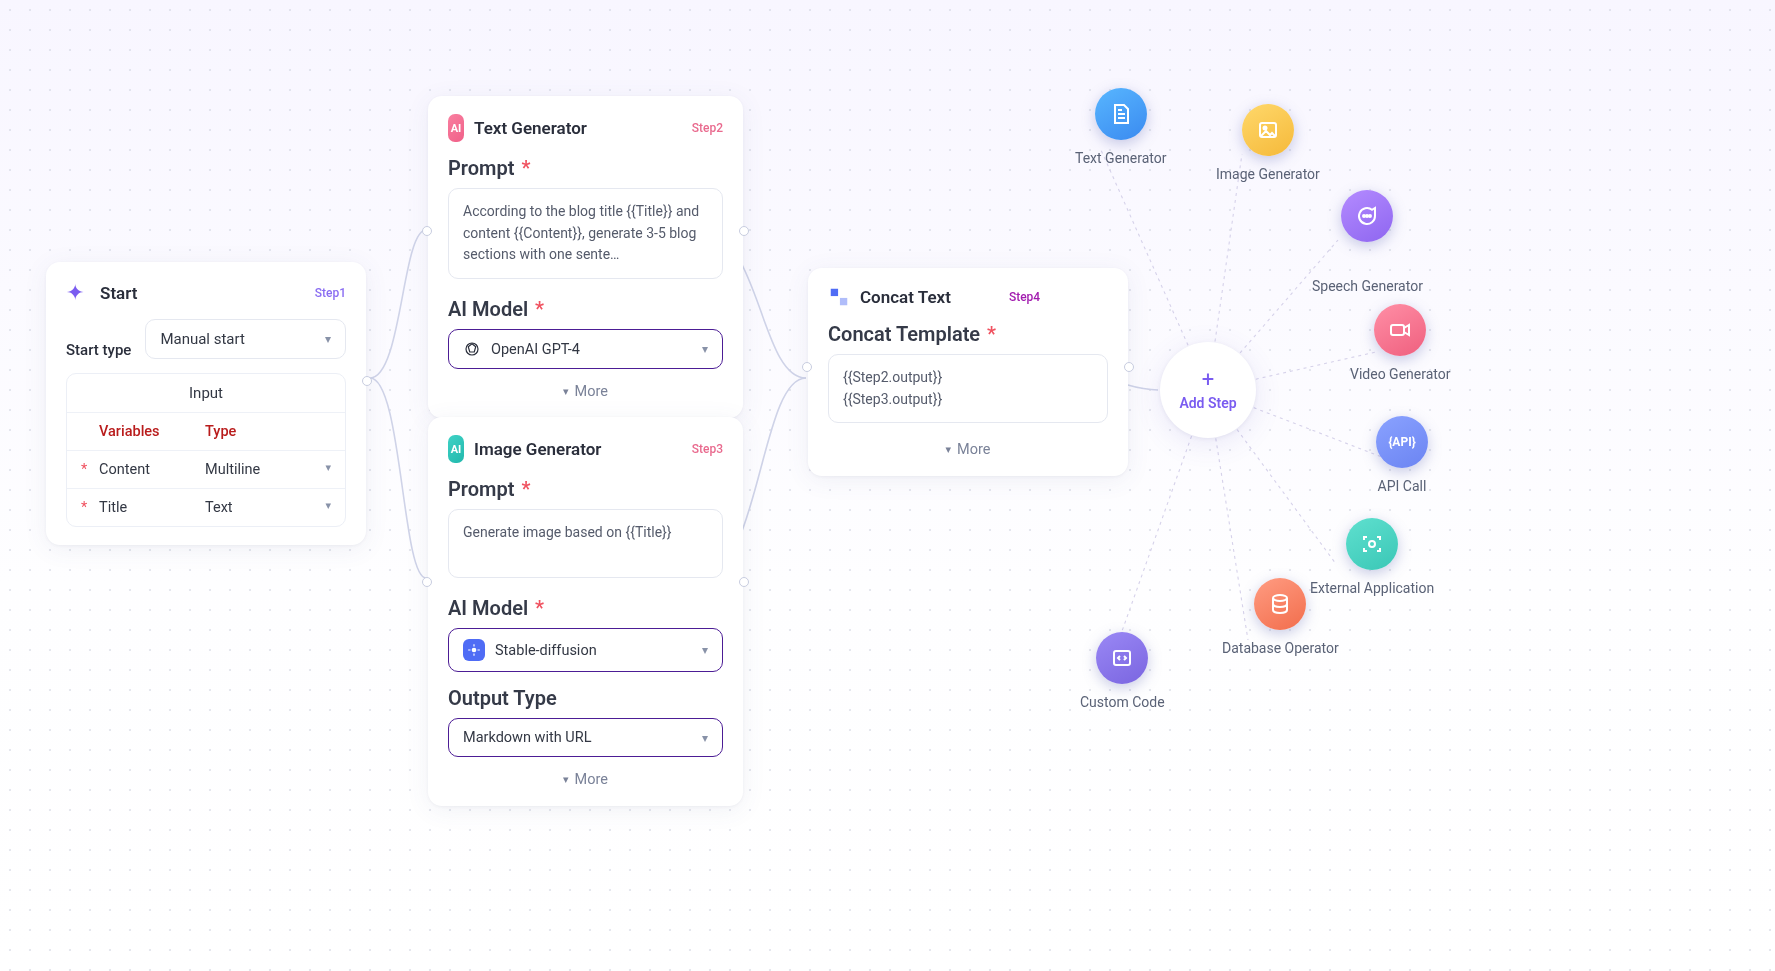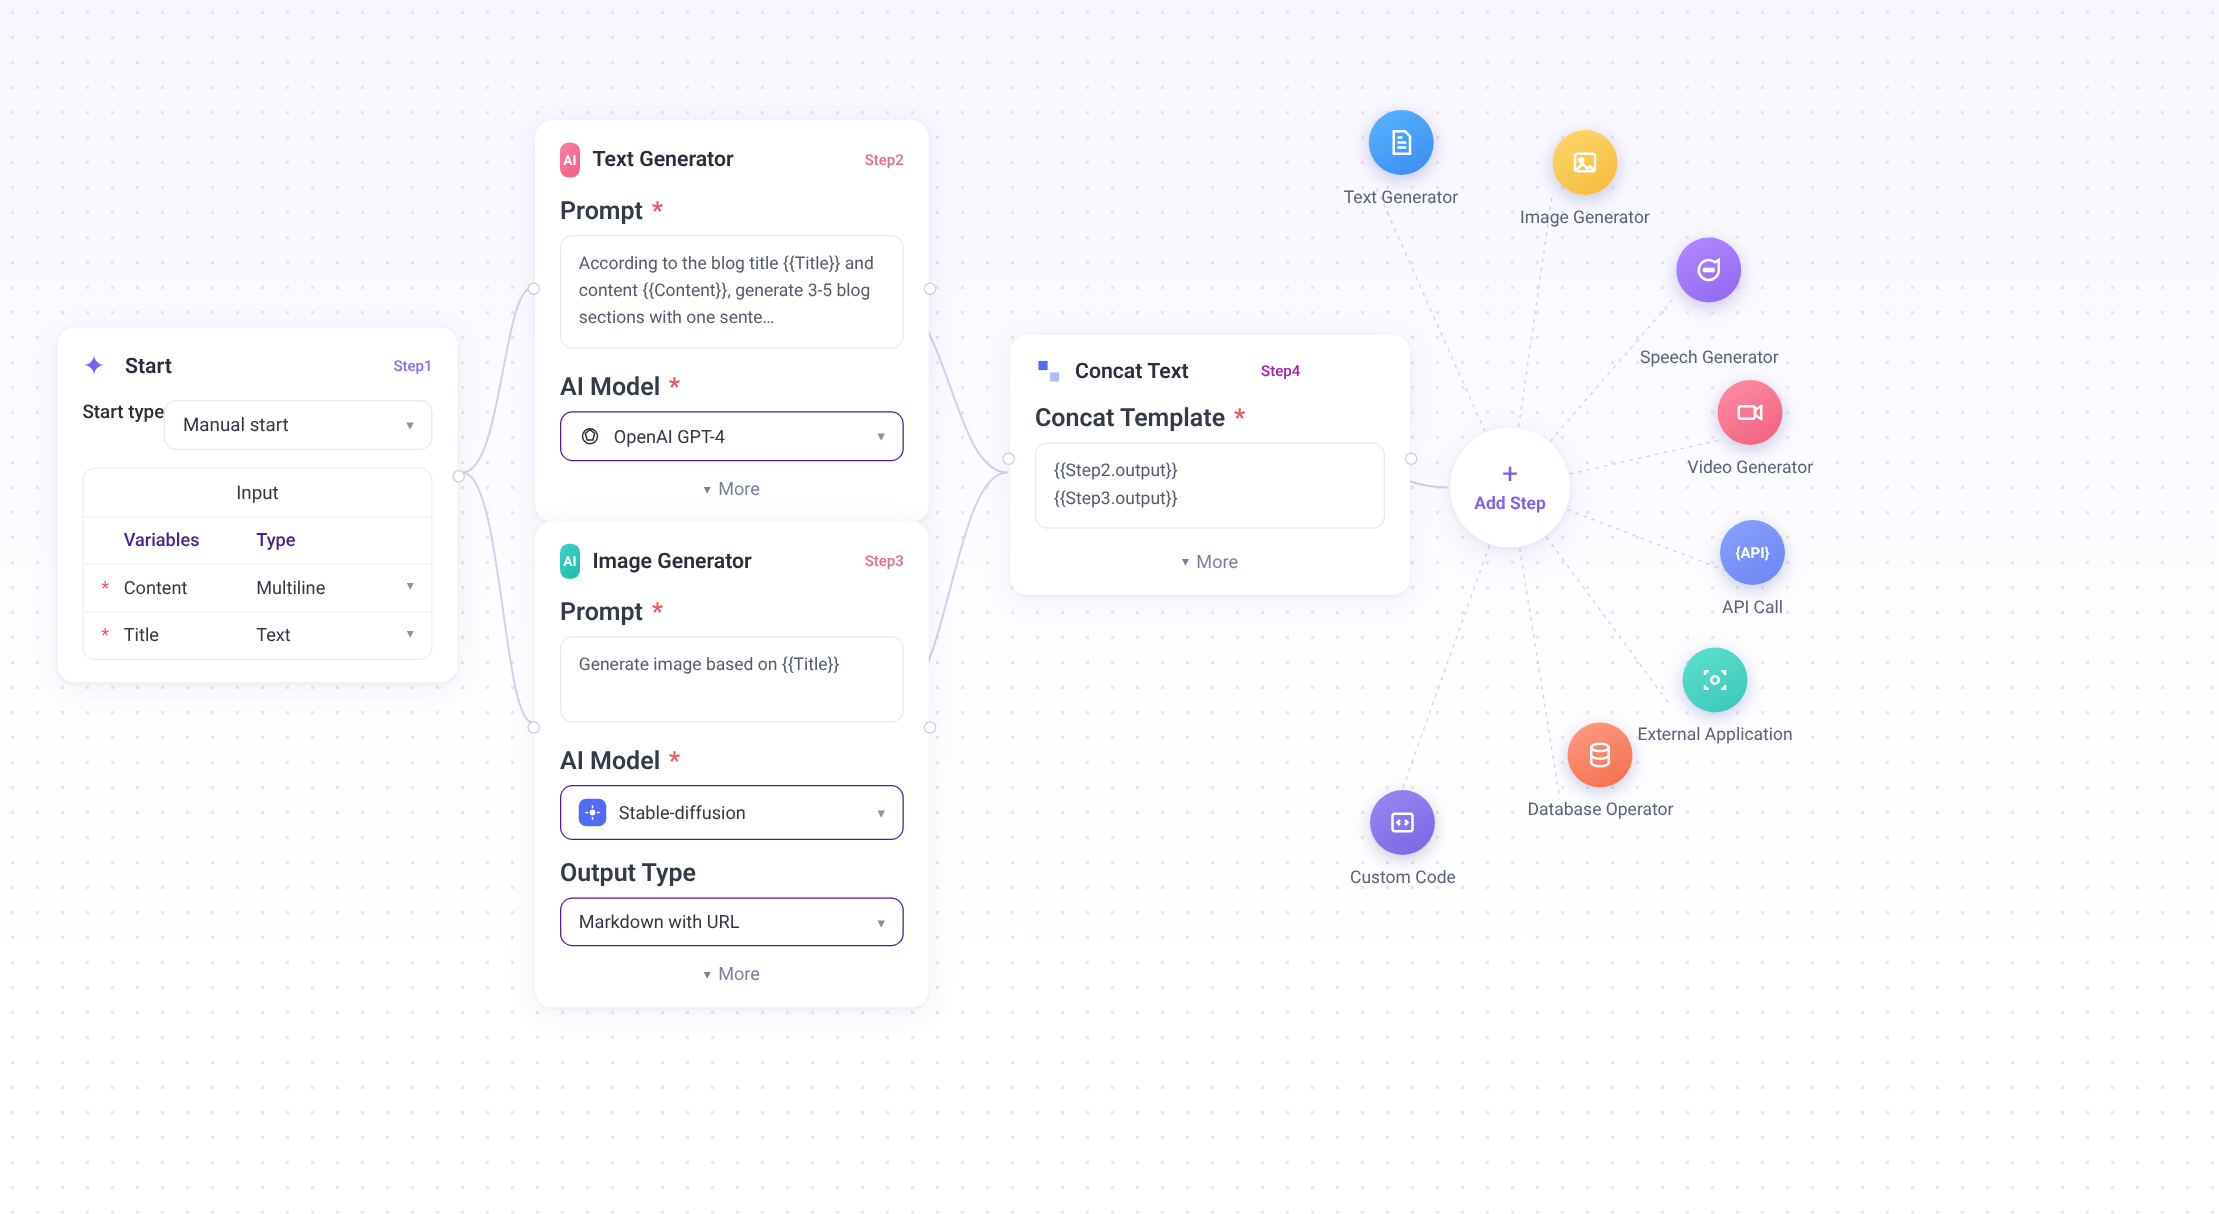--- a/index.html
+++ b/index.html
@@ -65,37 +65,37 @@
 .sel .chev { margin-left: auto; color: #8892a8; font-size: 12px; }
 .more-link {
   display: flex; align-items: center; justify-content: center;
   gap: 6px; color: #7a8298; font-size: 14.5px; margin-top: 14px; cursor: pointer;
 }
 .more-link .chev { font-size: 11px; }
 
 
 .start-card { width: 320px; left: 46px; top: 262px; }
 .start-icon { background: transparent; color: #7a5cf0; font-size: 22px; width: 24px; }
-.start-row { display: flex; align-items: flex-start; margin-top: 8px; }
+.start-row { display: flex; align-items: flex-end; gap: 14px; margin-top: 8px; }
 .start-row-lbl { font-size: 15px; color: #2a2e3b; font-weight: 500; }
 .start-sel {
   flex: 1;
   border: 1px solid #e5e8f0; border-radius: 10px;
   padding: 10px 14px; display: flex; align-items: center;
   font-size: 15px; color: #333844; cursor: pointer;
 }
 .start-sel .chev { margin-left: auto; color: #8892a8; font-size: 12px; }
 .inputs-box { border: 1px solid #eceff6; border-radius: 10px; margin-top: 14px; overflow: hidden; }
 .inputs-title { text-align: center; padding: 10px 0; font-size: 15px; color: #333844; }
 .inputs-head, .inputs-row {
   display: grid; grid-template-columns: 18px 1fr 1fr 20px;
   padding: 10px 14px; font-size: 14.5px; color: #333844;
   border-top: 1px solid #eef1f7;
 }
-.inputs-head { color: #4c1d95; font-weight: 500; }
+.inputs-head { color: #b91c1c; font-weight: 500; }
 .inputs-row .ast { color: #f05260; }
 .inputs-row .chev { color: #8892a8; font-size: 11px; text-align: right; }
 
 
 .tg-card { width: 315px; left: 428px; top: 96px; }
 .tg-icon { background: linear-gradient(135deg,#f97fa0,#f06088); }
 
 
 .ig-card { width: 315px; left: 428px; top: 417px; }
 .ig-icon { background: linear-gradient(135deg,#3ed2c6,#22b8ac); }

